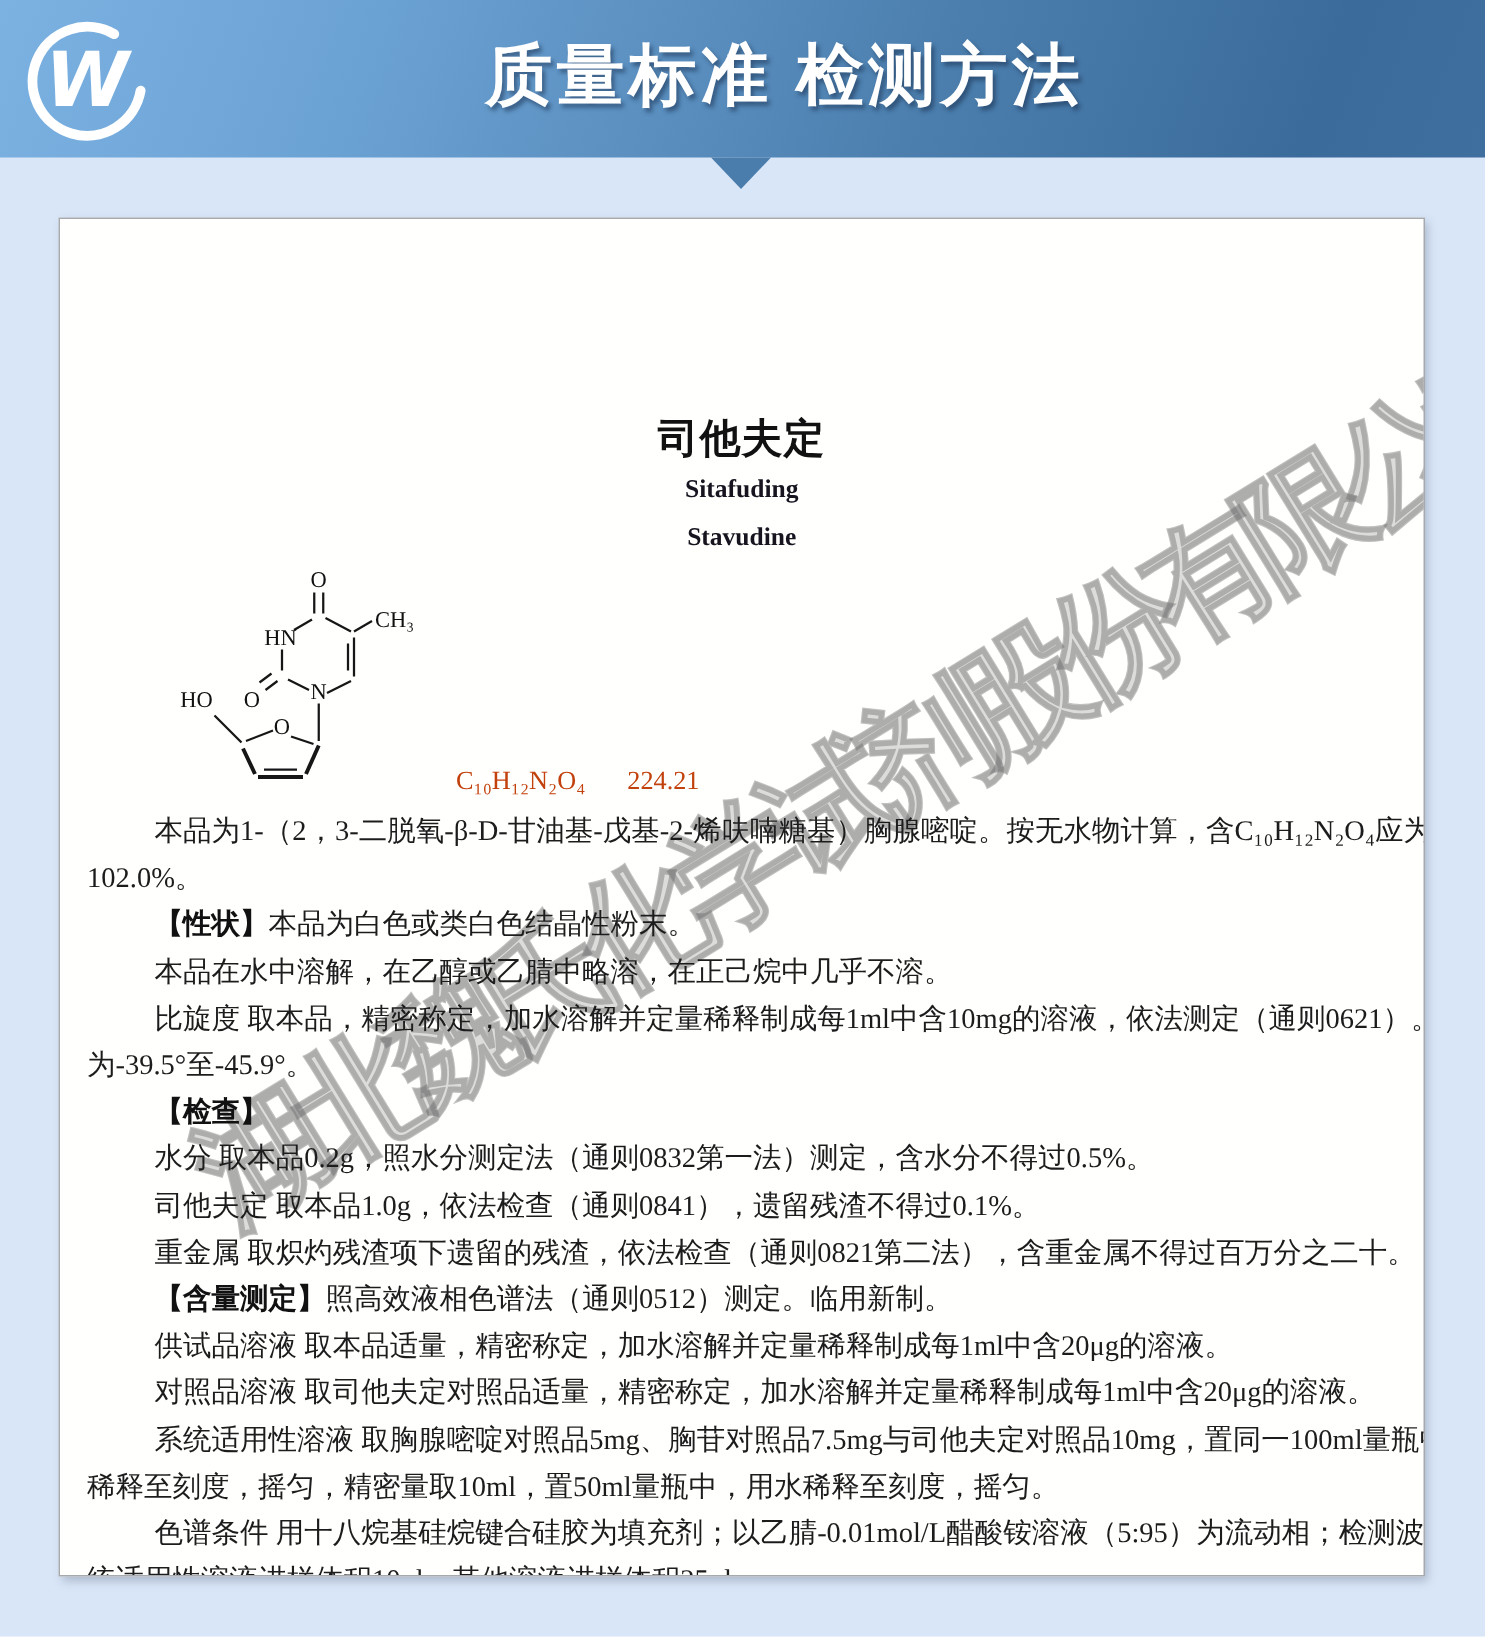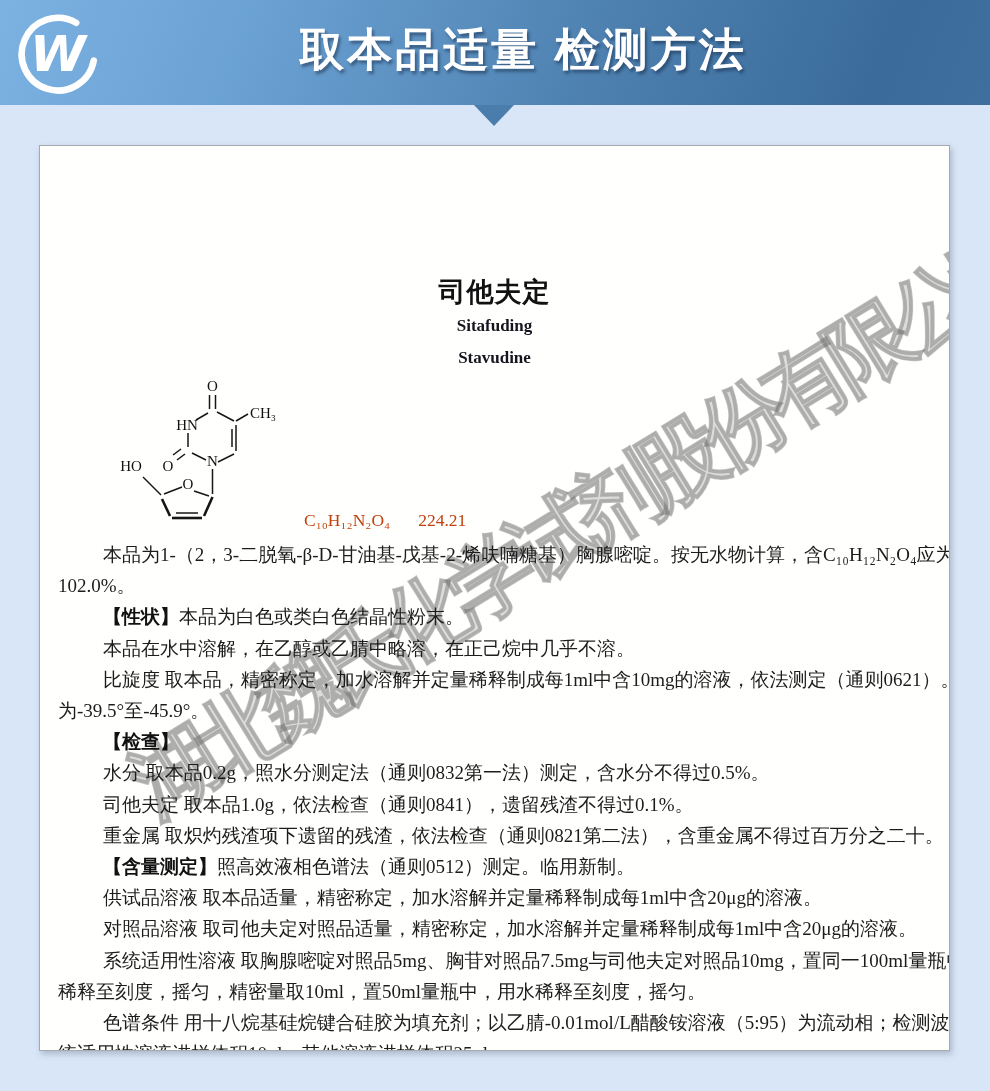--- a/index.html
+++ b/index.html
@@ -74,21 +74,21 @@
 </head>
 <body>
 
 <div class="banner">
   <div class="logo">
     <svg class="logo-mark" viewBox="0 0 80 80">
       <path d="M56.5 13.4 A33 33 0 1 0 72.5 47.7" stroke="#fff" stroke-width="6" fill="none" stroke-linecap="round"></path>
       <text x="40" y="57" text-anchor="middle" font-family="DejaVu Sans, Liberation Sans, sans-serif" font-size="46" font-weight="bold" font-style="italic" fill="#fff">W</text>
     </svg>
   </div>
-  <h1 class="banner-title">取本品适量 检测方法</h1>
+  <h1 class="banner-title">质量标准 检测方法</h1>
   <div class="banner-arrow"></div>
 </div>
 
 <div class="doc">
   <div class="watermark">湖北魏氏化学试剂股份有限公司</div>
   <h2 class="doc-title">司他夫定</h2>
   <div class="doc-sub">Sitafuding</div>
   <div class="doc-sub">Stavudine</div>
 
   <div class="structure-row">

